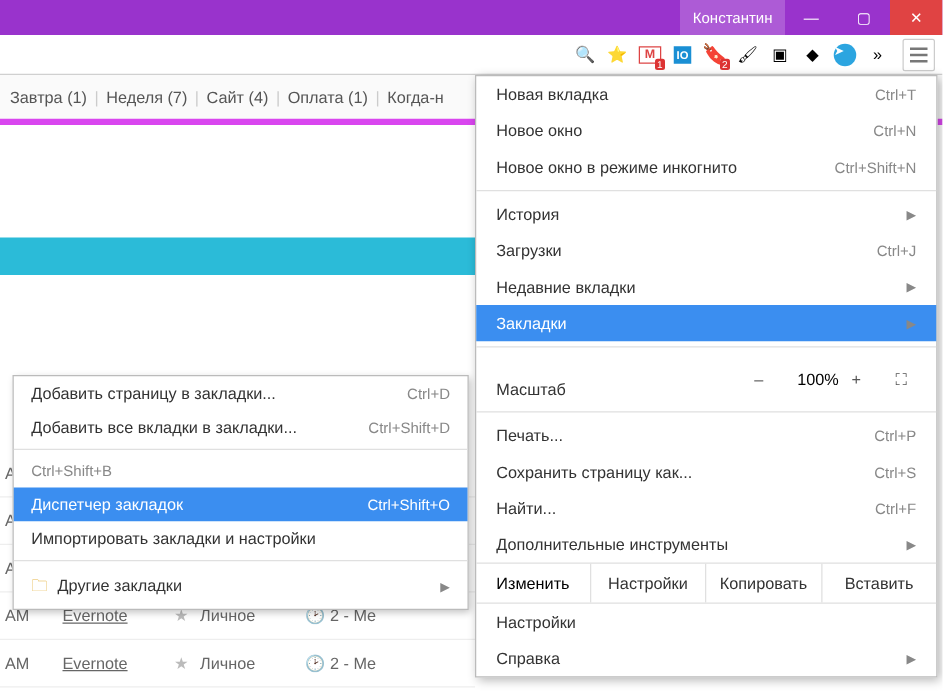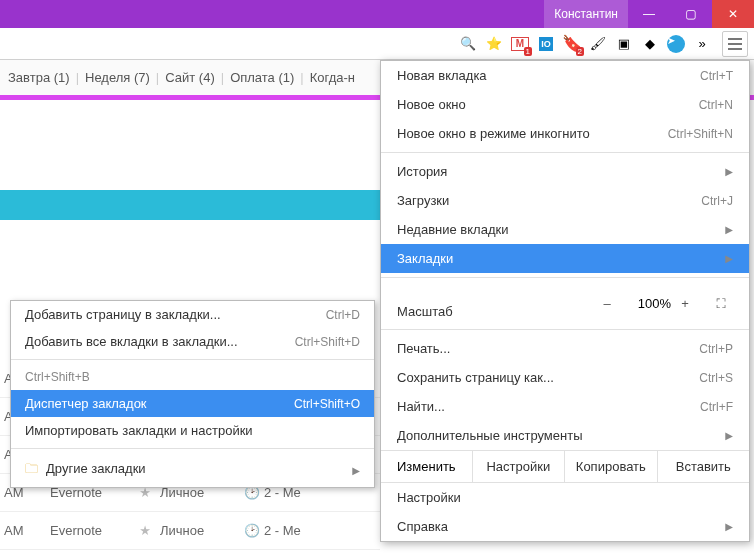--- a/index.html
+++ b/index.html
@@ -18,21 +18,21 @@
 
 .tabs-row { height: 40px; display: flex; align-items: center; padding-left: 8px; font-size: 13px; color: #555; border-bottom: 5px solid #d946ef; background: #fafafa; }
 .tabs-row .sep { color: #ccc; margin: 0 6px; }
 
 .content-area { position: relative; height: calc(555px - 28px - 32px - 40px); }
 .blue-bar { position: absolute; top: 90px; left: 0; width: 380px; height: 30px; background: #2bbbd8; }
 
 .list-rows { position: absolute; top: 260px; left: 0; width: 380px; }
 .list-row { display: flex; align-items: center; height: 38px; border-bottom: 1px solid #eee; font-size: 13px; color: #666; }
 .list-row .time { width: 40px; padding-left: 4px; }
-.list-row .app { width: 90px; padding-left: 10px; }
+.list-row .app { width: 90px; padding-left: 10px; text-decoration: underline; }
 .list-row .star { width: 30px; text-align: center; color: #bbb; }
 .list-row .cat { width: 80px; }
 .list-row .clock { width: 24px; text-align: center; color: #bbb; }
 .list-row .lvl { flex: 1; }
 
 .submenu { position: absolute; top: 200px; left: 10px; width: 365px; background: #fff; border: 1px solid #bbb; box-shadow: 2px 2px 6px rgba(0,0,0,0.25); font-size: 13px; }
 .menu-item { display: flex; align-items: center; justify-content: space-between; padding: 6px 14px; color: #333; }
 .menu-item.hi { background: #3b8ef0; color: #fff; }
 .menu-item .sc { color: #888; font-size: 12px; }
 .menu-item.hi .sc { color: #fff; }

